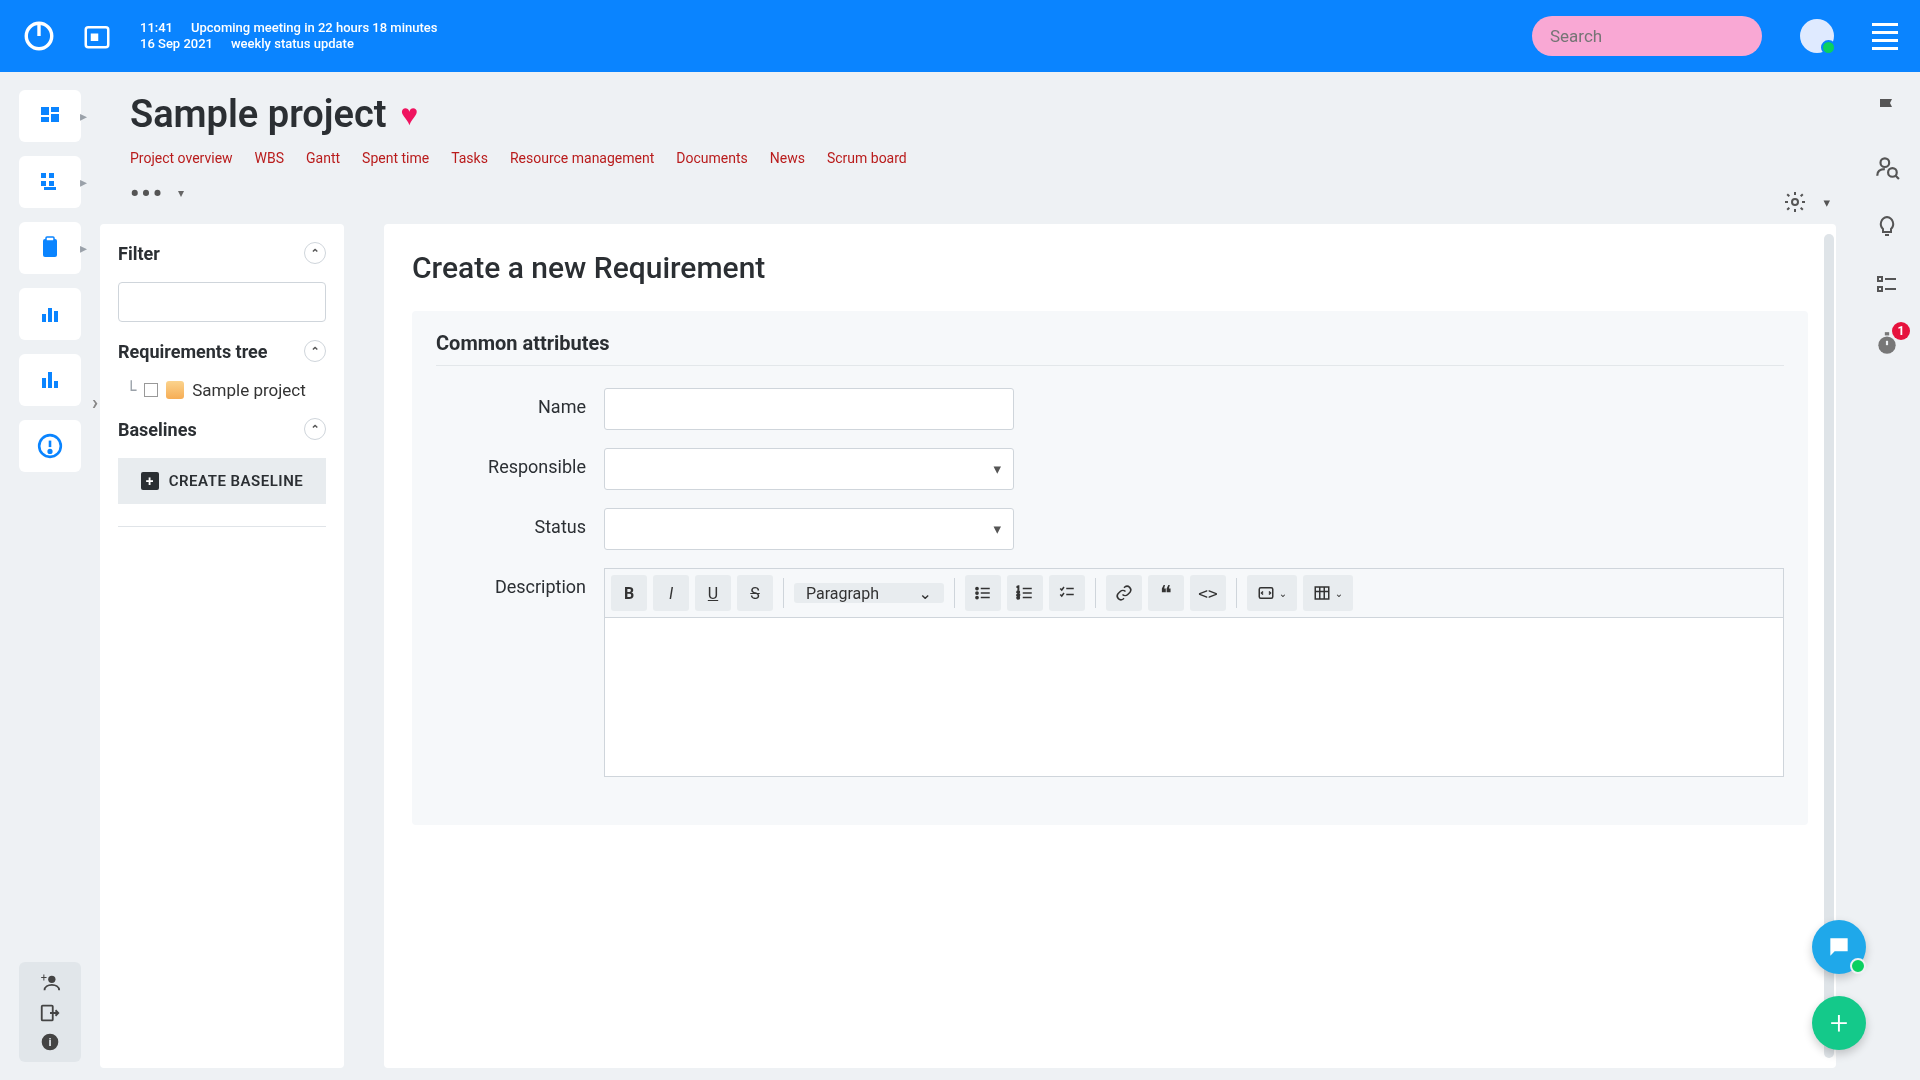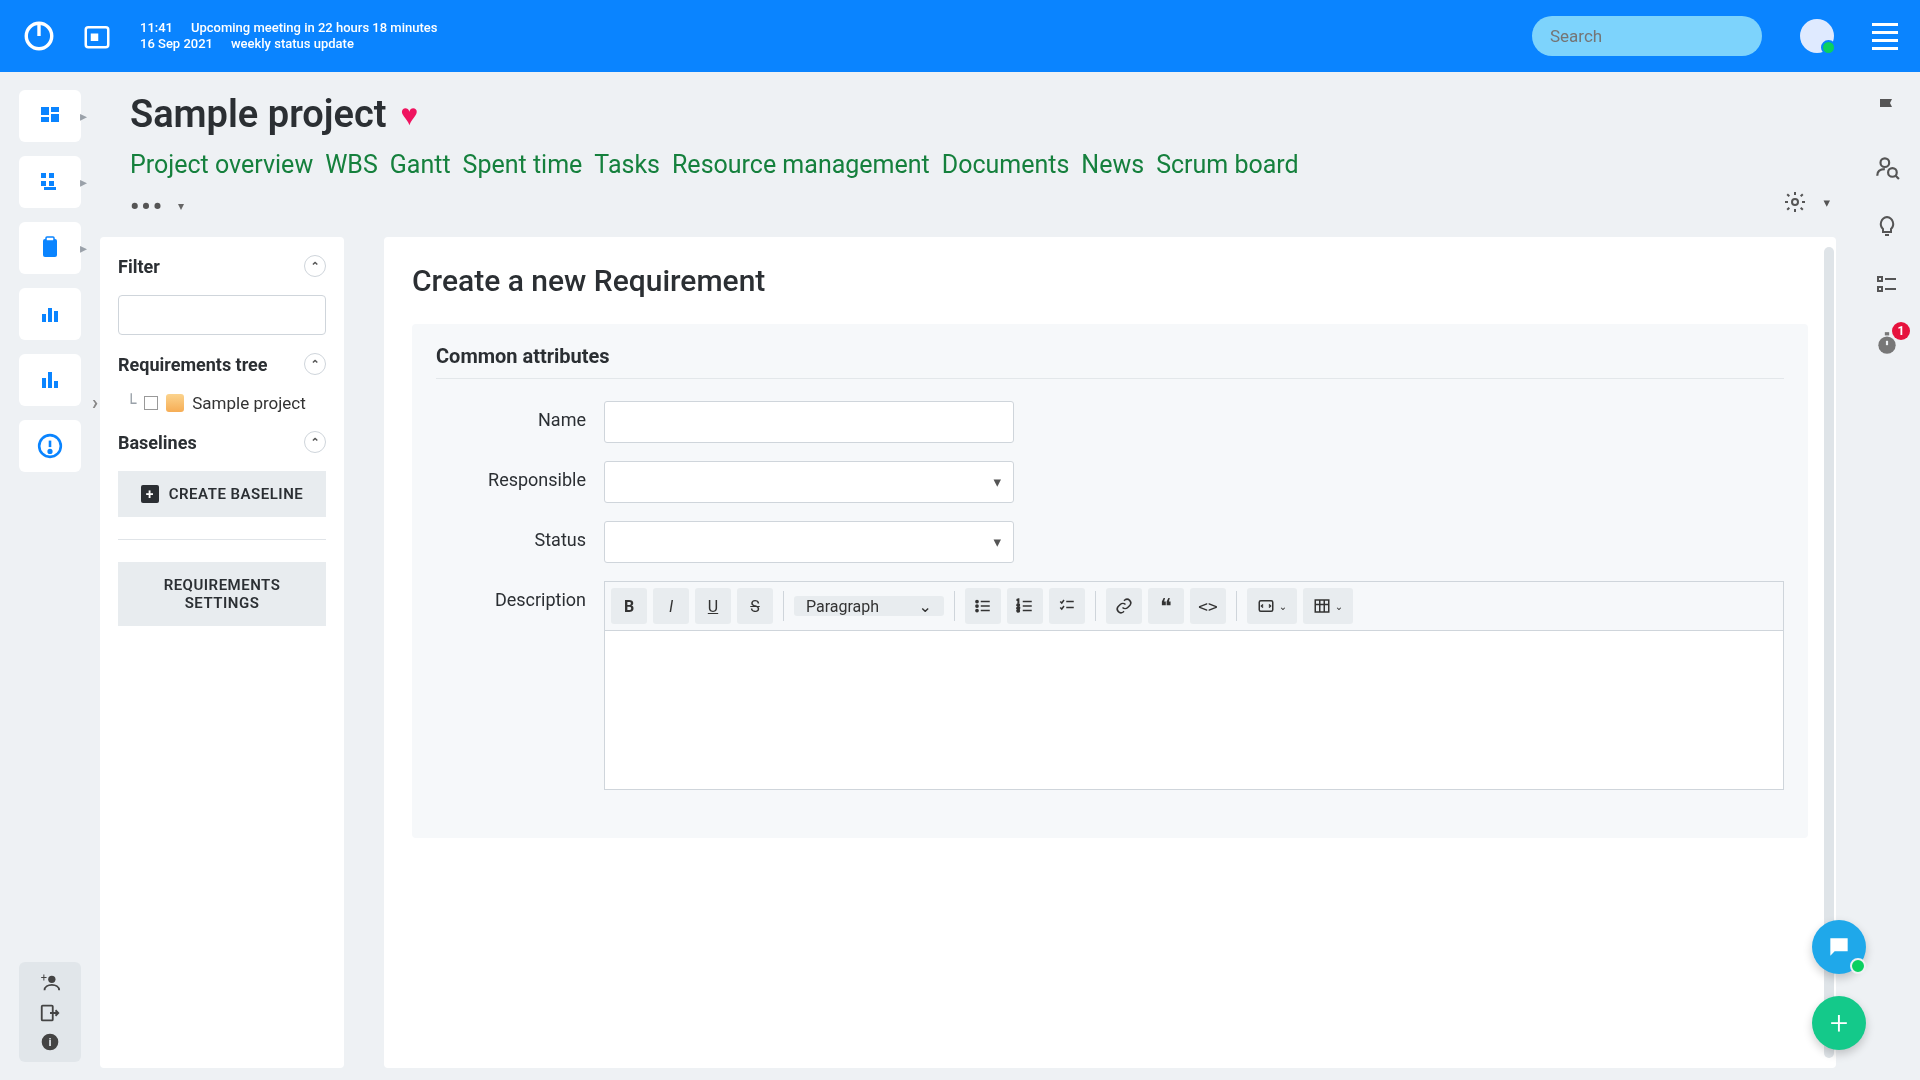--- a/index.html
+++ b/index.html
@@ -5,21 +5,21 @@
 * { box-sizing: border-box; margin: 0; padding: 0; font-family: -apple-system, BlinkMacSystemFont, "Segoe UI", Roboto, Arial, sans-serif; }
 html, body { width: 100%; height: 100%; background: #eef1f4; overflow: hidden; }
 
 
 .topbar { height: 72px; background: #0a84ff; display: flex; align-items: center; padding: 0 22px; gap: 20px; color: #fff; }
 .topbar .power-icon svg, .topbar .cal-icon svg { display:block; }
 .topbar .cal-icon { margin-left: 6px; }
 .topbar .time-block { display:flex; flex-direction:column; line-height:1.25; font-size:13px; font-weight:500; margin-left: 8px; }
 .topbar .time-block .row1, .topbar .time-block .row2 { display:flex; gap:18px; }
 .topbar .spacer { flex:1; }
-.search-box { background:#7dd3fc; border-radius:22px; height:40px; width:230px; display:flex; align-items:center; padding:0 18px; }
+.search-box { background:#f9a8d4; border-radius:22px; height:40px; width:230px; display:flex; align-items:center; padding:0 18px; }
 .search-box input { border:none; outline:none; font-size:17px; color:#666; width:100%; background:transparent; }
 .avatar { width:34px; height:34px; border-radius:50%; background:#dfeaff; position:relative; margin-left:18px; }
 .avatar::after { content:""; position:absolute; right:-2px; bottom:-2px; width:11px; height:11px; background:#0ad060; border:2px solid #0a84ff; border-radius:50%; }
 .hamburger { margin-left:18px; display:flex; flex-direction:column; gap:5px; cursor:pointer; }
 .hamburger span { width:26px; height:3px; background:#fff; }
 
 
 .shell { display:flex; height:calc(100% - 72px); }
 
 
@@ -29,21 +29,21 @@
 .rail-caret.float { position:absolute; right:2px; top:330px; color:#888; font-size:20px; font-weight:bold; }
 .rail-bottom { margin-top:auto; display:flex; flex-direction:column; gap:8px; align-items:center; width:62px; background:#e1e6ea; border-radius:6px; padding:10px 0; }
 .rail-bottom .mini { color:#444; cursor:pointer; }
 
 
 .center { flex:1; display:flex; flex-direction:column; min-width:0; }
 .page-head { padding:20px 30px 6px; }
 .title-row { display:flex; align-items:center; gap:14px; }
 .title-row h1 { font-size:38px; font-weight:600; color:#2b2f33; }
 .heart { color:#ef145f; font-size:30px; }
-.tab-row { display:flex; gap:12px; padding:14px 0 6px; font-size:25px; color:#15803d; }
+.tab-row { display:flex; gap:22px; padding:14px 0 6px; font-size:14px; color:#b91c1c; }
 .tab-row span { cursor:pointer; }
 .tab-row2 { display:flex; align-items:center; gap:14px; padding:6px 0 10px; color:#555; }
 .dots-menu { font-size:26px; font-weight:bold; letter-spacing:2px; cursor:pointer; }
 .tab-row2 .caret { font-size:12px; color:#666; }
 .head-right { position:absolute; right:90px; top:190px; display:flex; gap:16px; color:#555; }
 
 .work-row { flex:1; display:flex; gap:12px; padding:0 18px 12px 0; min-height:0; }
 
 
 .side-panel { width:244px; background:#fff; border-radius:4px; padding:18px; display:flex; flex-direction:column; gap:18px; font-size:17px; color:#2b2f33; overflow:auto; }
@@ -260,23 +260,20 @@
         </div>
         <div class="sect-head">
           <span>Baselines</span>
           <span class="chev-circle">⌃</span>
         </div>
         <div class="side-btn">
           <span class="plus-sq">+</span>
           <span>CREATE BASELINE</span>
         </div>
         <div class="divider"></div>
-        <div class="side-btn">
-          <span>REQUIREMENTS SETTINGS</span>
-        </div>
       </div>
 
       <div class="content-card">
         <h2>Create a new Requirement</h2>
         <div class="attr-block">
           <h3>Common attributes</h3>
 
           <div class="field-row">
             <label>Name</label>
             <div class="inp"><input style=""></div>

